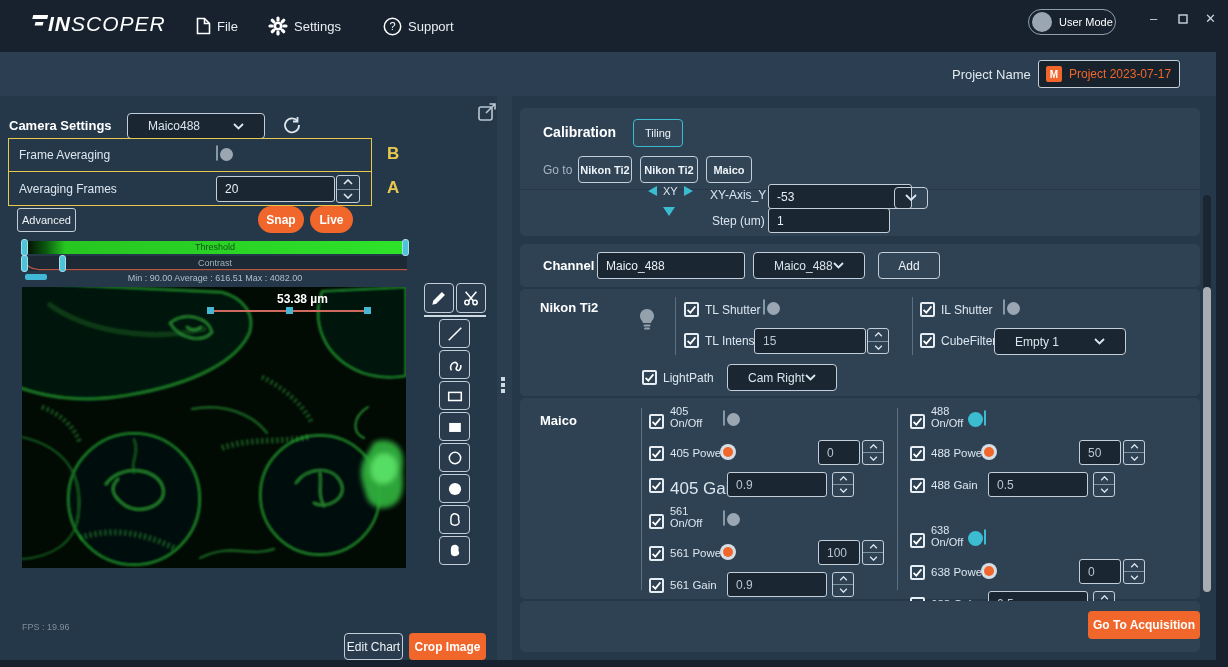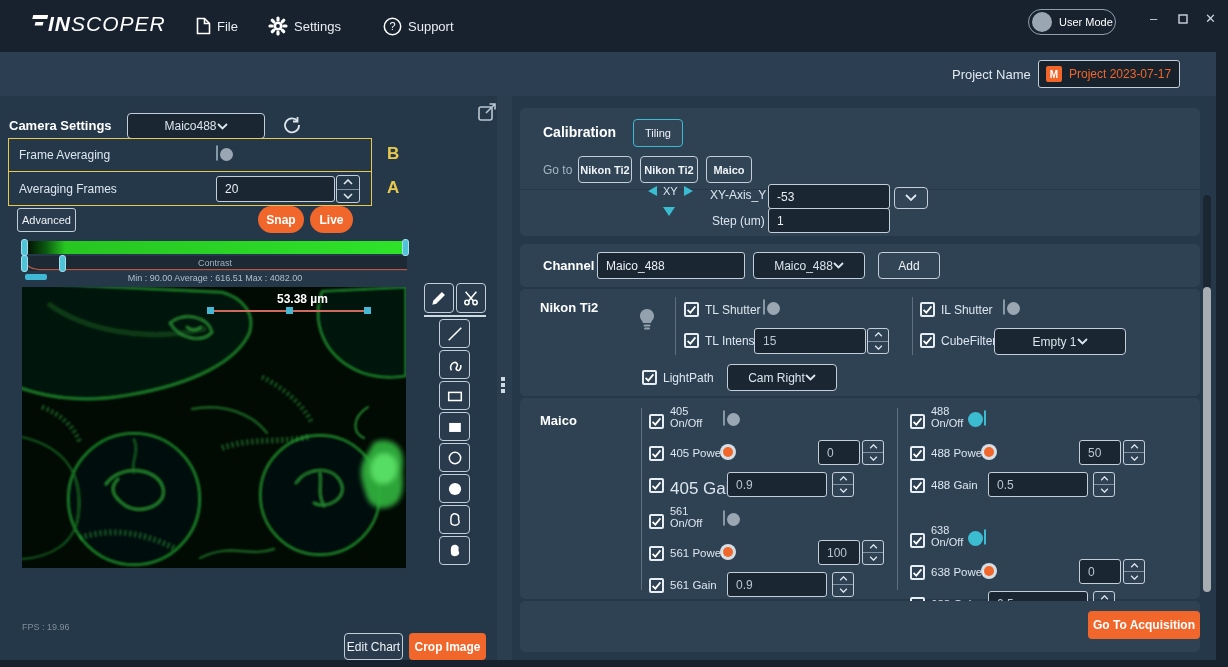--- a/index.html
+++ b/index.html
@@ -12,21 +12,21 @@
   #app{position:relative;width:1228px;height:667px;background:var(--bg-main);overflow:hidden;color:var(--txt);font-size:12px}
   .p{position:absolute}
   .title{color:#fff;font-weight:bold;font-size:13px}
   .lbl{color:#dde6ee;font-size:12px;white-space:nowrap}
   .lbl-dim{color:var(--dim);font-size:12px;white-space:nowrap}
   .small{font-size:9px;color:#aebecb}
   .btn-outline{border:1px solid var(--bl);border-radius:4px;color:#eef3f7;font-size:11px;display:flex;align-items:center;justify-content:center;background:rgba(255,255,255,0.02);cursor:pointer;white-space:nowrap}
   .btn-orange{background:var(--orange);border:none;border-radius:4px;color:#fff;font-weight:bold;font-size:12px;display:flex;align-items:center;justify-content:center;cursor:pointer;white-space:nowrap}
   .pill{border-radius:14px !important}
   .field{background:var(--field);border:1px solid var(--bl);border-radius:3px;color:var(--txt);font-size:12px;padding:0 8px;font-family:inherit;outline:none}
-  .select{background:var(--field);border:1px solid var(--bl);border-radius:4px;color:#dbe4ec;font-size:12px;display:flex;align-items:center;justify-content:center;padding:0 8px;cursor:pointer}
+  .select{background:var(--field);border:1px solid var(--bl);border-radius:4px;color:#dbe4ec;font-size:12px;display:flex;align-items:center;justify-content:space-between;padding:0 20px;cursor:pointer}
   .stepper{display:flex;flex-direction:column;border:1px solid var(--bl);border-radius:3px;overflow:hidden}
   .stepper .st{flex:1;display:flex;align-items:center;justify-content:center;cursor:pointer}
   .stepper .st+.st{border-top:1px solid #7e92a1}
   .cb{width:15px;height:15px;border:2px solid #e6edf3;border-radius:2px;display:flex;align-items:center;justify-content:center;background:transparent;cursor:pointer}
   .toggle{position:relative;width:38px;height:19px;border:1px solid #8598a6;border-radius:10px;background:#2c3d4c;cursor:pointer}
   .toggle .knob{position:absolute;top:2px;left:3px;width:13px;height:13px;border-radius:50%;background:#9aa7b2}
   .toggle.on{border-color:var(--cyan)}
   .toggle.on .knob{left:auto;right:2px;top:1px;width:15px;height:15px;background:var(--cyan)}
   .vline{width:1px;background:#8a9bab;opacity:.5}
   .sec{background:var(--bg-section);border-radius:5px}
@@ -149,20 +149,21 @@
       </div>
     </div>
     <span class="p ann-letter" style="left:387px;top:48px">B</span>
     <span class="p ann-letter" style="left:387px;top:82px">A</span>
 
     <div class="p btn-outline" style="left:17px;top:112px;width:59px;height:24px;border-radius:3px">Advanced</div>
     <div class="p btn-orange pill" style="left:258px;top:110px;width:46px;height:27px">Snap</div>
     <div class="p btn-orange pill" style="left:310px;top:110px;width:43px;height:27px">Live</div>
 
     <div class="p" style="left:23px;top:145px;width:384px;height:13px;background:linear-gradient(90deg,#000 0%,#0b5a10 6%,#27c621 11%,var(--green) 100%);border-radius:2px">
+      <span style="position:absolute;width:100%;text-align:center;top:1px;font-size:9px;color:rgba(15,75,20,.95)">Threshold</span>
       <span class="hhandle" style="left:-2px;top:-2px"></span>
       <span class="hhandle" style="right:-2px;top:-2px"></span>
     </div>
     <div class="p" style="left:23px;top:160px;width:384px;height:15px;background:#1d2a36;border-radius:2px">
       <svg width="384" height="15" style="position:absolute;left:0;top:0">
           <path d="M0 0 C1 8 5 13 16 13.6 L384 13.6" fill="none" stroke="#b65845" stroke-width="1.4"></path>
         </svg>
       <span style="position:absolute;width:100%;text-align:center;top:2px;font-size:9px;color:#9fb0bd">Contrast</span>
       <span class="hhandle" style="left:-2px;top:-1px"></span>
       <span class="hhandle" style="left:36px;top:-1px"></span>
@@ -302,21 +303,21 @@
             <polygon points="11,1 11,11 2,6" fill="var(--cyan)"></polygon>
           </svg></span>
       <span class="p lbl" style="left:143px;top:77px;font-size:11px;font-weight:normal">XY</span>
       <span class="p" style="left:163px;top:77px;cursor:pointer"><svg width="12" height="12" viewBox="0 0 12 12">
             <polygon points="1,1 1,11 10,6" fill="var(--cyan)"></polygon>
           </svg></span>
       <span class="p" style="left:142px;top:98px;cursor:pointer"><svg width="14" height="11" viewBox="0 0 14 11">
             <polygon points="1,1 13,1 7,10" fill="var(--cyan)"></polygon>
           </svg></span>
       <span class="p lbl" style="left:190px;top:80px">XY-Axis_Y</span>
-      <input class="p field" style="left: 248px; top: 76px; width: 122px; height: 25px;" value="-53">
+      <input class="p field" style="left: 248px; top: 76px; width: 144px; height: 25px;" value="-53">
       <div class="p btn-outline" style="left:374px;top:79px;width:34px;height:22px">
           <svg width="12" height="8" viewBox="0 0 12 8">
             <path d="M1 1 l5 5 5-5" fill="none" stroke="#dfe7ee" stroke-width="1.8"></path>
           </svg>
         </div>
       <span class="p lbl" style="left:192px;top:106px">Step (um)</span>
       <input class="p field" style="left: 248px; top: 100px; width: 122px; height: 25px;" value="1">
     </div>
 
     <div class="p sec" style="left:8px;top:148px;width:680px;height:43px">

